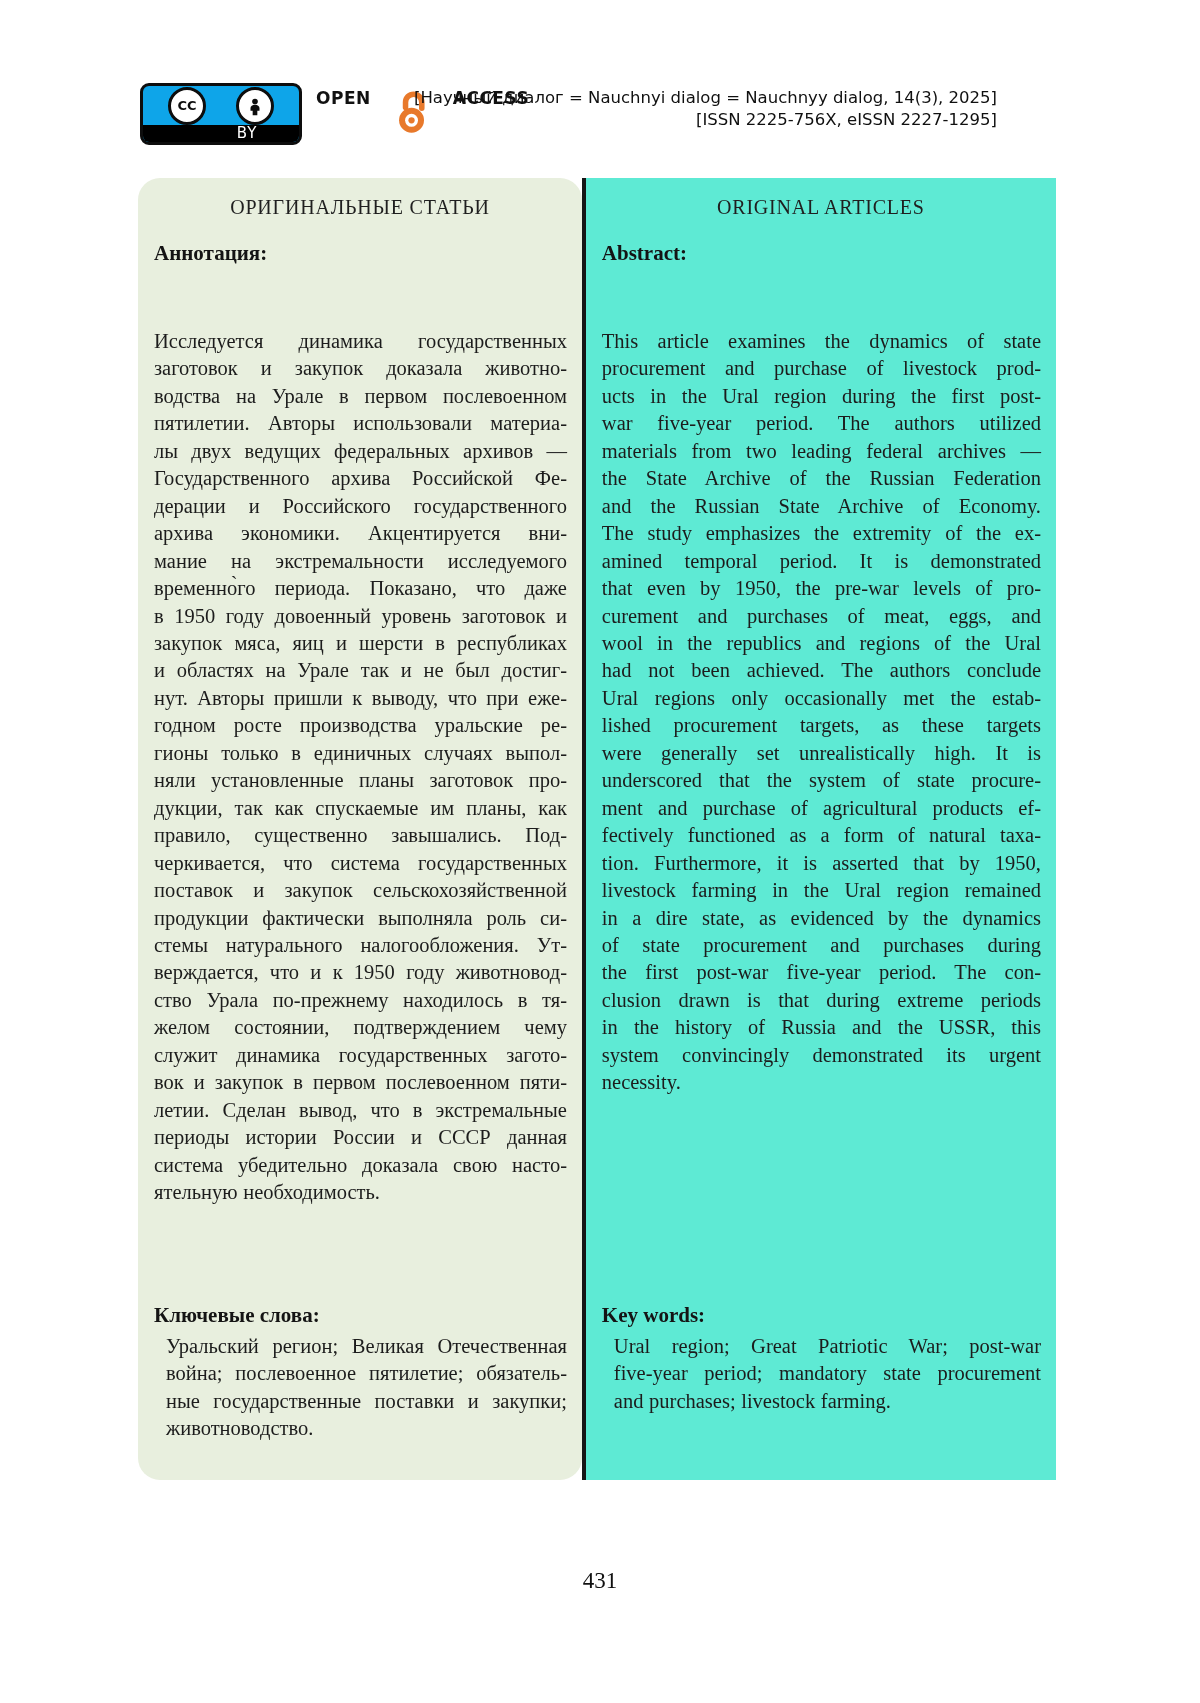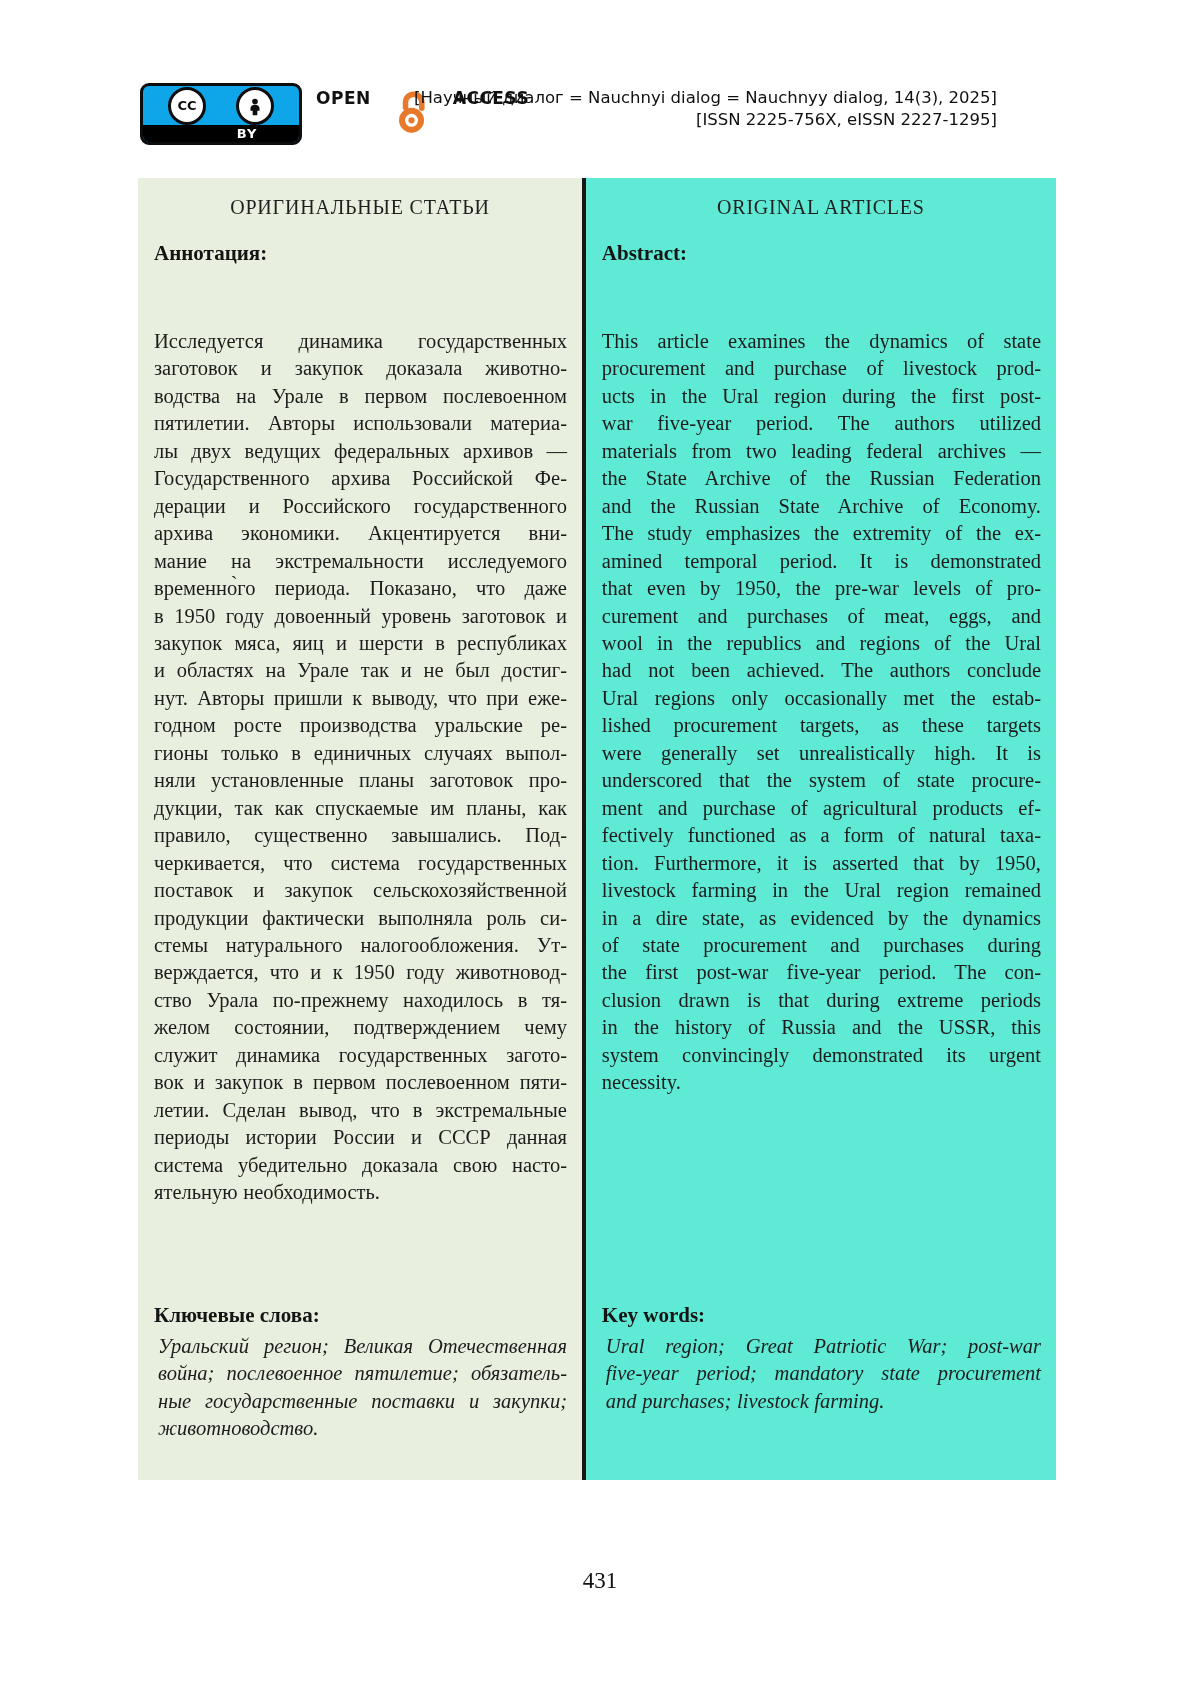--- a/index.html
+++ b/index.html
@@ -16,50 +16,50 @@
   .cc-top { position:absolute; top:0; left:0; right:0; height:39px;
     display:flex; align-items:center; justify-content:center; gap:30px; }
   .cc-circle {
     width:32px; height:32px; border-radius:50%; border:3.5px solid #0d0d0d; background:#ffffff;
     display:flex; align-items:center; justify-content:center;
     font-family:"DejaVu Sans", sans-serif; font-weight:bold; font-size:13px; color:#0d0d0d;
     z-index:2;
   }
   .cc-bottom {
     position:absolute; bottom:0; left:0; right:0; height:17px; background:#000000;
-    color:#ffffff; font-family:"DejaVu Sans", sans-serif; font-weight:bold; font-size:13px;
+    color:#ffffff; font-family:"DejaVu Sans", sans-serif; font-weight:normal; font-size:15px;
     line-height:17px; text-align:center; padding-left:52px; letter-spacing:1px;
   }
   .oa-logo {
     position:absolute; left:316px; top:88px; height:46px;
     display:flex; gap:22px;
     font-family:"DejaVu Sans", sans-serif; font-weight:bold; font-size:17px;
     letter-spacing:0.5px; color:#111111;
   }
   .oa-lock { width:38px; height:48px; display:block; }
   .citation {
     position:absolute; top:87px; right:203px; text-align:right;
     font-family:"DejaVu Sans", sans-serif; font-size:16.5px; line-height:21.5px; color:#101010;
   }
 
   
   .panels { position:absolute; left:138px; top:178px; width:918px; height:1302px; display:flex; }
   .col { position:relative; height:100%; }
-  .col-green { width:460px; }
+  .col-green { width:460px;border-radius:22px; }
   .col-pink  { width:454px; }
   .divider { width:4px; height:100%; }
 
   .col-title {
     position:absolute; top:18px; left:0; right:0; text-align:center;
     font-size:20px; letter-spacing:0.8px; color:#1f1f1f;
   }
   .col-heading { position:absolute; top:63px; left:16px; font-weight:bold; font-size:21px; color:#141414; }
   .body-block { position:absolute; top:150px; left:16px; right:15px; }
   .kw-heading  { position:absolute; top:1125px; left:16px; font-weight:bold; font-size:21px; color:#141414; }
-  .kw-block    { position:absolute; top:1155px; left:20px; right:15px;font-style:italic; }
+  .kw-block    { position:absolute; top:1155px; left:28px; right:15px; }
 
   .tline {
     text-align:justify; text-align-last:justify;
     font-size:20.5px; line-height:27.45px; color:#1c1c1c;
     word-spacing:0.5px;
   }
   .tline.last { text-align-last:left; }
 
   .page-number {
     position:absolute; top:1568px; left:0; right:0; text-align:center;

